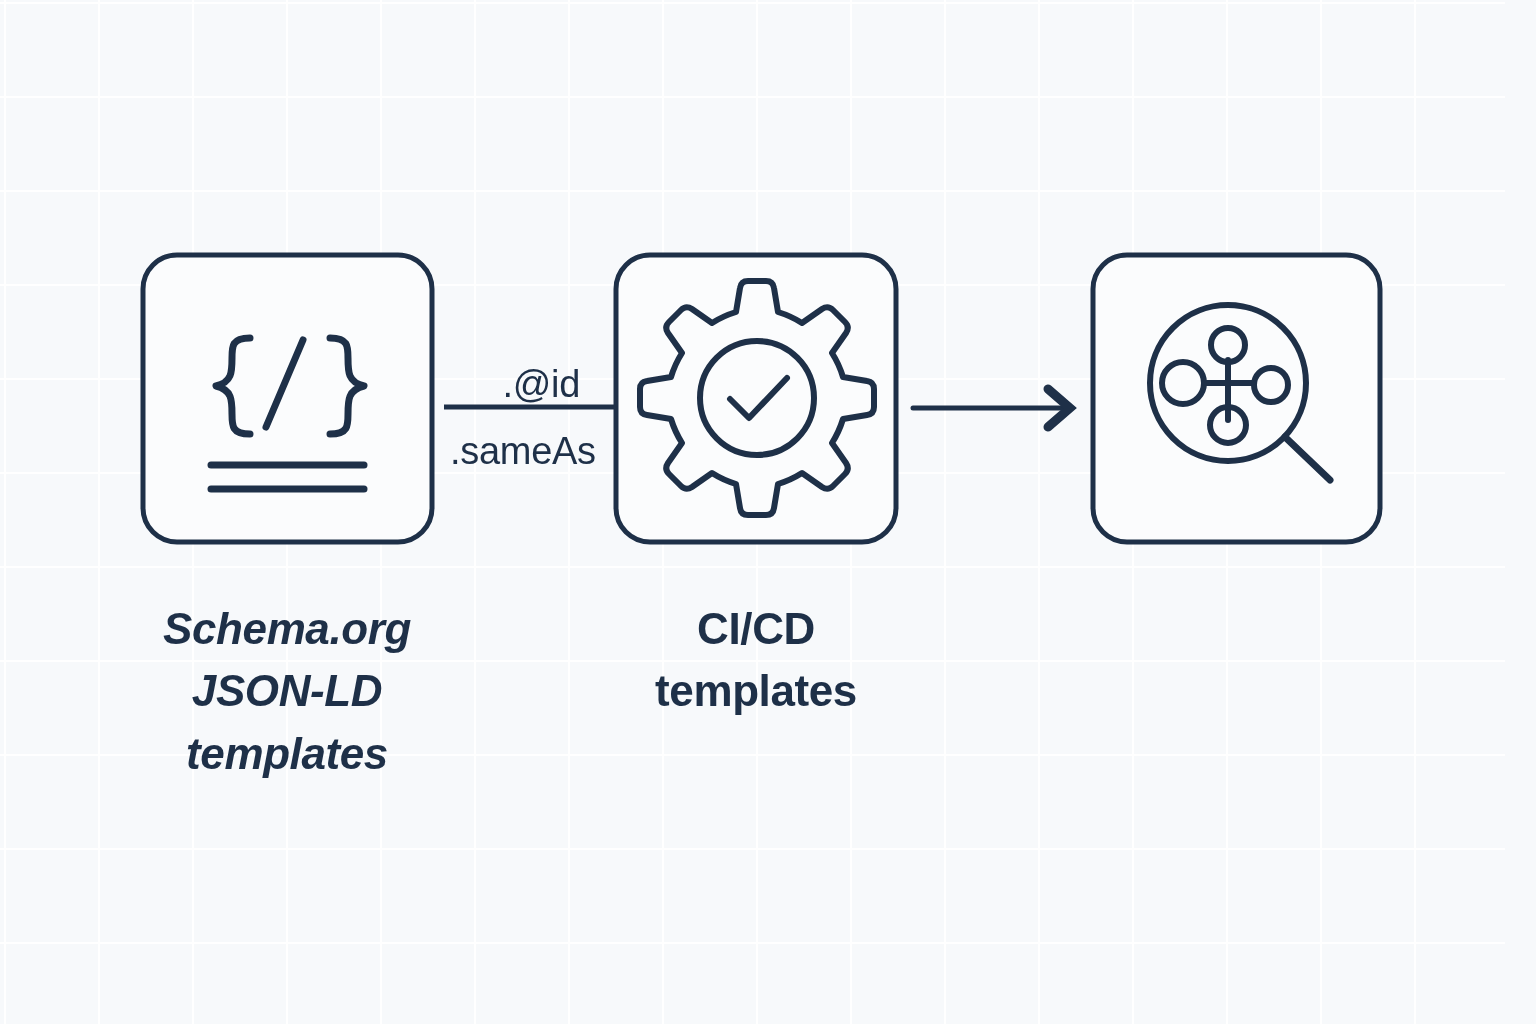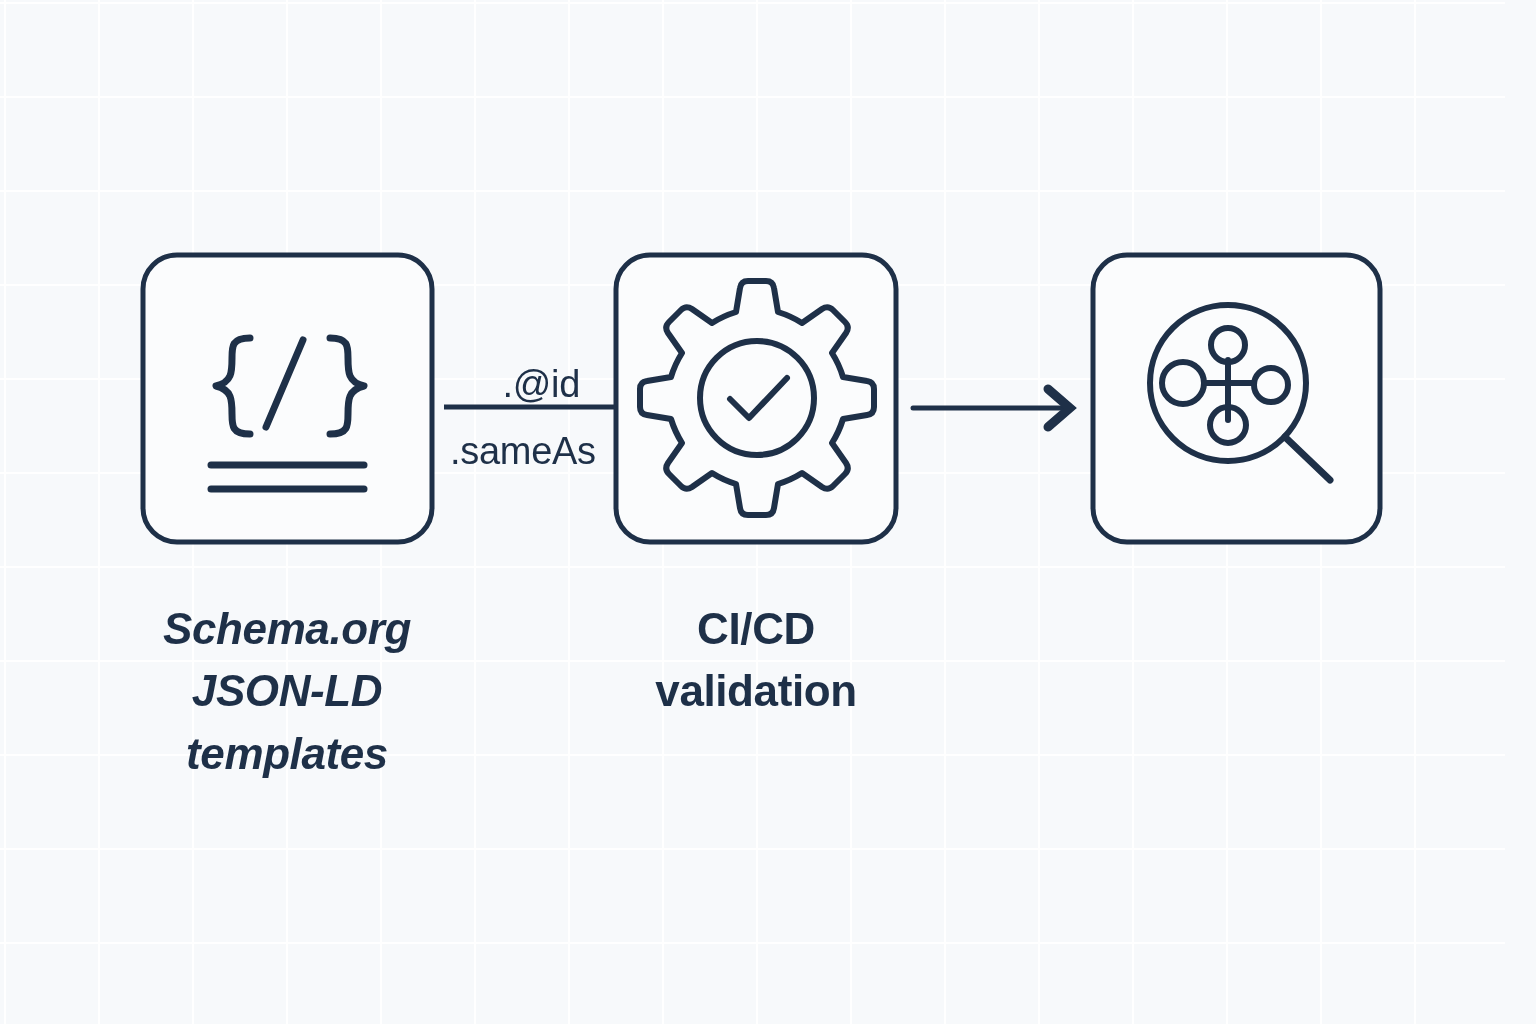--- a/index.html
+++ b/index.html
@@ -215,16 +215,16 @@
 
   <div class="edge-label" id="edge-label-id">.@id</div>
 
   <div class="edge-label" id="edge-label-sameas">.sameAs</div>
 
   <div class="node-caption" id="caption-0">Schema.org
 JSON-LD
 templates</div>
 
   <div class="node-caption" id="caption-1">CI/CD
-validation</div>
+templates</div>
 
 
 </div>
 
 </body></html>

